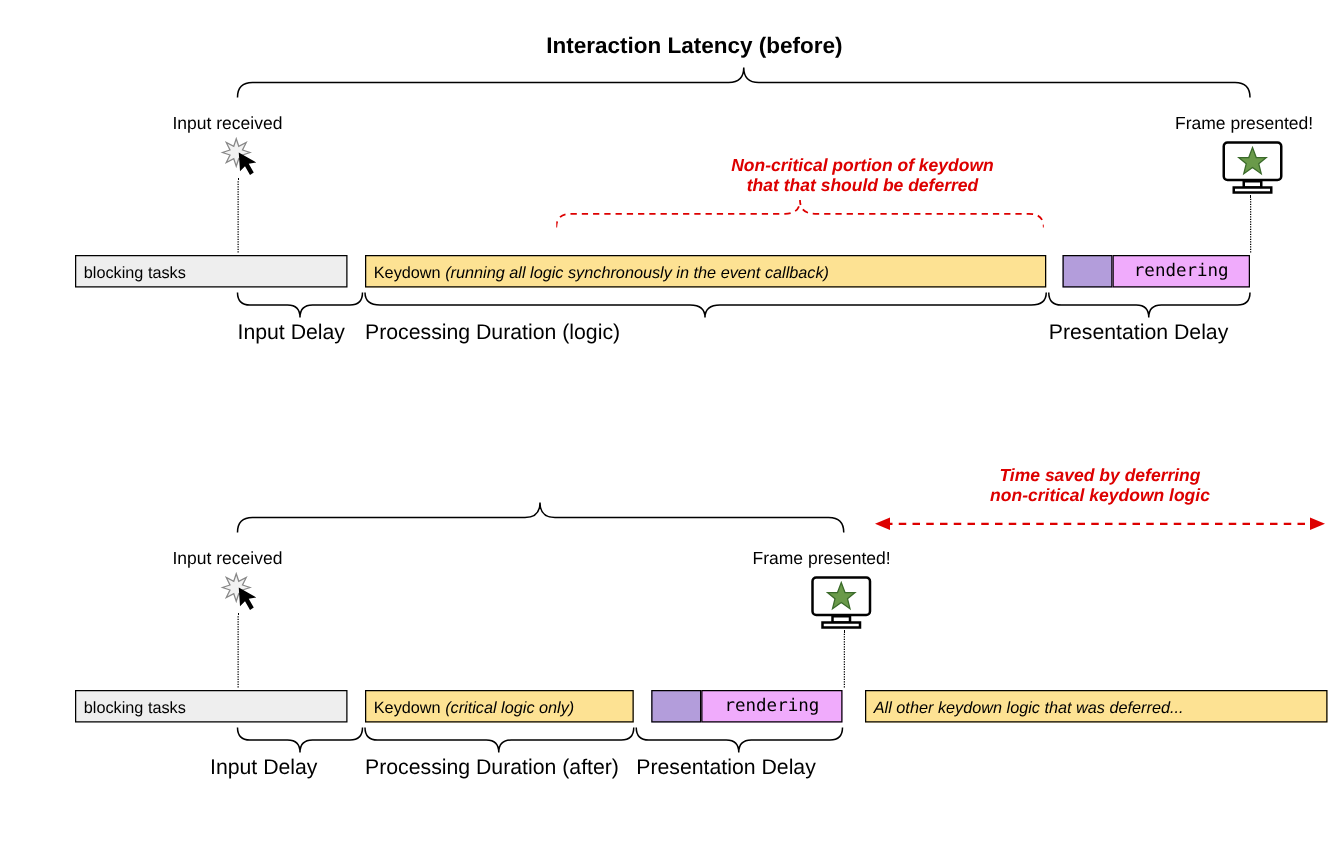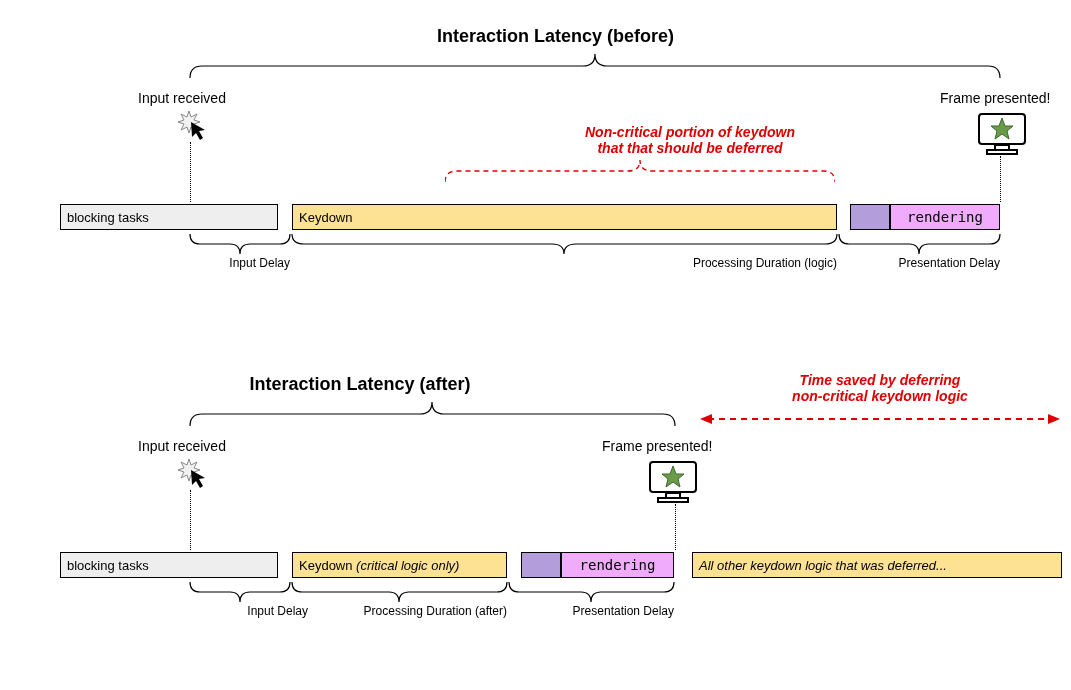--- a/index.html
+++ b/index.html
@@ -21,23 +21,23 @@
     font-size: 14px;
     position: absolute;
   }
   .caption.red {
     color: #d00;
     font-style: italic;
     font-weight: bold;
     text-align: center;
   }
   .small-label {
-    font-size: 12px;
+    font-size: 17px;
     position: absolute;
-    text-align: right;
+    text-align: left;
   }
   .task-bar {
     position: absolute;
     height: 26px;
     border: 1px solid #000;
     font-size: 13px;
     display: flex;
     align-items: center;
     padding: 0 6px;
     white-space: nowrap;
@@ -102,40 +102,40 @@
     <span>Non-critical portion of keydown</span><br>
     <span>that that should be deferred</span>
   </div>
   <svg class="red-dashed-brace" style="left:425px; top:140px; width:390px; height:24px;">
     <path d="M0 22 Q0 11 12 11 L183 11 Q195 11 195 0 Q195 11 207 11 L378 11 Q390 11 390 22" fill="none" stroke="#d00" stroke-width="1.4" stroke-dasharray="5 4"></path>
   </svg>
 
   <div class="task-bar gray" style="left:40px;  top:184px; width:218px;">blocking tasks</div>
   <div class="task-bar yellow" style="left:272px; top:184px; width:545px;">
     <span>Keydown</span>&nbsp;
+    <span class="italic">(running all logic synchronously in the event callback)</span>
   </div>
   <div class="task-bar purple" style="left:830px; top:184px; width:40px;"></div>
   <div class="task-bar green" style="left:870px; top:184px; width:110px; justify-content:center;">rendering</div>
 
   <svg class="brace" style="left:170px; top:214px; width:100px; height:22px;">
     <path d="M0 0 Q0 10 10 10 L40 10 Q50 10 50 20 Q50 10 60 10 L90 10 Q100 10 100 0" fill="none" stroke="#000" stroke-width="1.2"></path>
   </svg>
   <div class="small-label" style="left:170px; top:236px; width:100px;">Input Delay</div>
 
   <svg class="brace" style="left:272px; top:214px; width:545px; height:22px;">
     <path d="M0 0 Q0 10 12 10 L260 10 Q272 10 272 20 Q272 10 284 10 L533 10 Q545 10 545 0" fill="none" stroke="#000" stroke-width="1.2"></path>
   </svg>
   <div class="small-label" style="left:272px; top:236px; width:545px;">Processing Duration (logic)</div>
 
   <svg class="brace" style="left:819px; top:214px; width:161px; height:22px;">
     <path d="M0 0 Q0 10 10 10 L70 10 Q80 10 80 20 Q80 10 90 10 L151 10 Q161 10 161 0" fill="none" stroke="#000" stroke-width="1.2"></path>
   </svg>
   <div class="small-label" style="left:819px; top:236px; width:161px;">Presentation Delay</div>
 
-  <div class="title" style="left:30px; width:620px; top:354px;">Interaction Latency (after)</div>
 
   <svg class="brace" style="left:170px; top:382px; width:485px; height:26px;">
     <path d="M0 24 Q0 12 12 12 L230 12 Q242 12 242 0 Q242 12 254 12 L473 12 Q485 12 485 24" fill="none" stroke="#000" stroke-width="1.2"></path>
   </svg>
 
   <div class="caption red" style="left:740px; top:352px; width:240px;">
     <span>Time saved by deferring</span><br>
     <span>non-critical keydown logic</span>
   </div>
   <svg class="red-arrow" style="left:680px; top:390px; width:360px; height:18px;">

